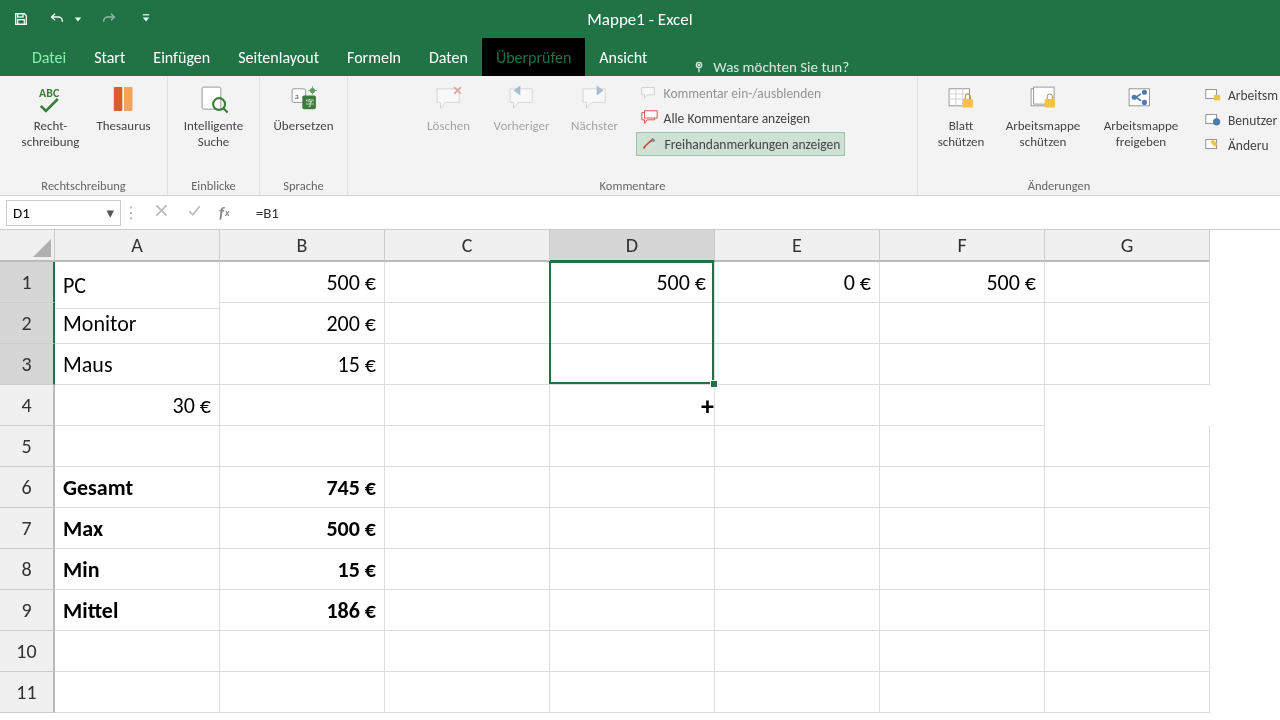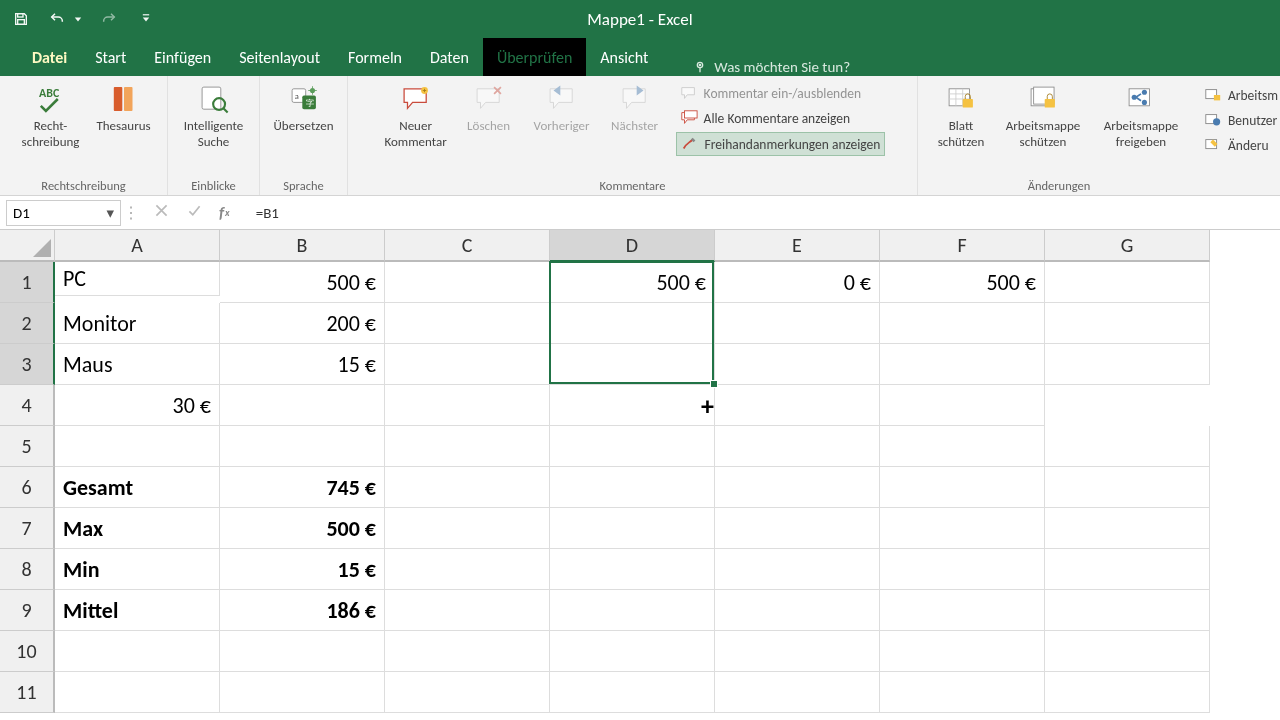--- a/index.html
+++ b/index.html
@@ -98,21 +98,21 @@
       <svg viewBox="0 0 10 14" fill="#fff">
           <rect x="1" y="1" width="8" height="1.5"></rect>
           <path d="M1 5h8L5 10z"></path>
         </svg>
     </div>
   </div>
   <div class="title-text">Mappe1 - Excel</div>
 </div>
 
 <div class="ribbon-tabs">
-  <div class="tab" style="color:#fef9c3;font-weight:700">Datei</div>
+  <div class="tab" style="color:#86efac;font-weight:400">Datei</div>
   <div id="tabs-holder" style="display:flex;height:100%">
       <div class="tab">Start</div>
       <div class="tab">Einfügen</div>
       <div class="tab">Seitenlayout</div>
       <div class="tab">Formeln</div>
       <div class="tab">Daten</div>
       <div class="tab active">Überprüfen</div>
       <div class="tab">Ansicht</div>
     </div>
   <div class="tell-me">
@@ -175,29 +175,20 @@
             <path d="M30 7v-2M30 13v2M27 10h-2M33 10h2" stroke="#5a9c5a"></path>
           </svg>
         <div class="lbl" style="white-space: pre-line;">Übersetzen</div>
       </div>
     </div>
     <div class="group-label">Sprache</div>
   </div>
 
   <div class="group" style="width:570px">
     <div class="group-body">
-      <div class="bigbtn">
-        <svg viewBox="0 0 40 40">
-            <path d="M6 8h26v16H16l-6 7V24H6z" fill="#fff" stroke="#c94b3c" stroke-width="1.5"></path>
-            <circle cx="30" cy="10" r="4" fill="#f5c242"></circle>
-            <path d="M30 8v4M28 10h4" stroke="#a07818"></path>
-          </svg>
-        <div class="lbl" style="white-space: pre-line;">Neuer
-Kommentar</div>
-      </div>
       <div class="bigbtn narrow" style="opacity:0.45">
         <svg viewBox="0 0 40 40">
             <path d="M6 8h26v16H16l-6 7V24H6z" fill="#fff" stroke="#aaa"></path>
             <path d="M26 6l8 8M34 6l-8 8" stroke="#c94b3c" stroke-width="2"></path>
           </svg>
         <div class="lbl" style="white-space: pre-line;">Löschen</div>
       </div>
       <div class="bigbtn" style="opacity:0.45">
         <svg viewBox="0 0 40 40">
             <path d="M6 8h26v16H16l-6 7V24H6z" fill="#fff" stroke="#aaa"></path>
@@ -345,21 +336,21 @@
         <div class="row-header" style="height: 41px;">5</div>
         <div class="row-header" style="height: 41px;">6</div>
         <div class="row-header" style="height: 41px;">7</div>
         <div class="row-header" style="height: 41px;">8</div>
         <div class="row-header" style="height: 41px;">9</div>
         <div class="row-header" style="height: 41px;">10</div>
         <div class="row-header" style="height: 41px;">11</div>
       </div>
     <div class="cells" id="cells-holder">
         <div class="row" style="height: 41px;">
-          <div class="cell left" style="width: 165px; height: 34px;">PC</div>
+          <div class="cell left" style="width: 165px; height: 47px;">PC</div>
           <div class="cell right" style="width: 165px; height: 41px;">500 €</div>
           <div class="cell right" style="width: 165px; height: 41px;"></div>
           <div class="cell right" style="width: 165px; height: 41px;">500 €</div>
           <div class="cell right" style="width: 165px; height: 41px;">0 €</div>
           <div class="cell right" style="width: 165px; height: 41px;">500 €</div>
           <div class="cell right" style="width: 165px; height: 41px;"></div>
         </div>
         <div class="row" style="height: 41px;">
           <div class="cell left" style="width: 165px; height: 41px;">Monitor</div>
           <div class="cell right" style="width: 165px; height: 41px;">200 €</div>

